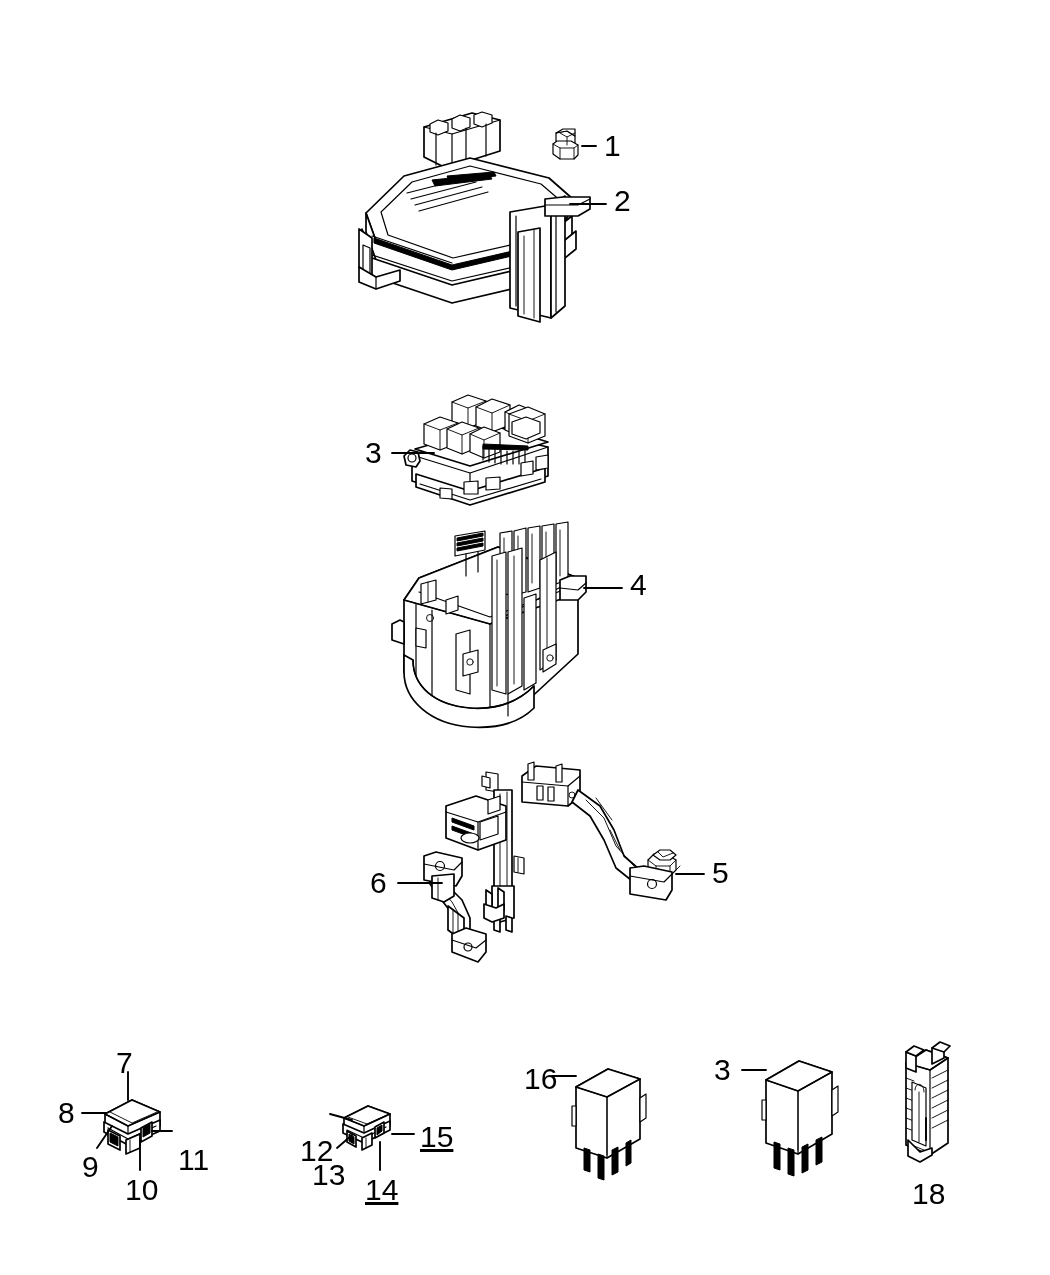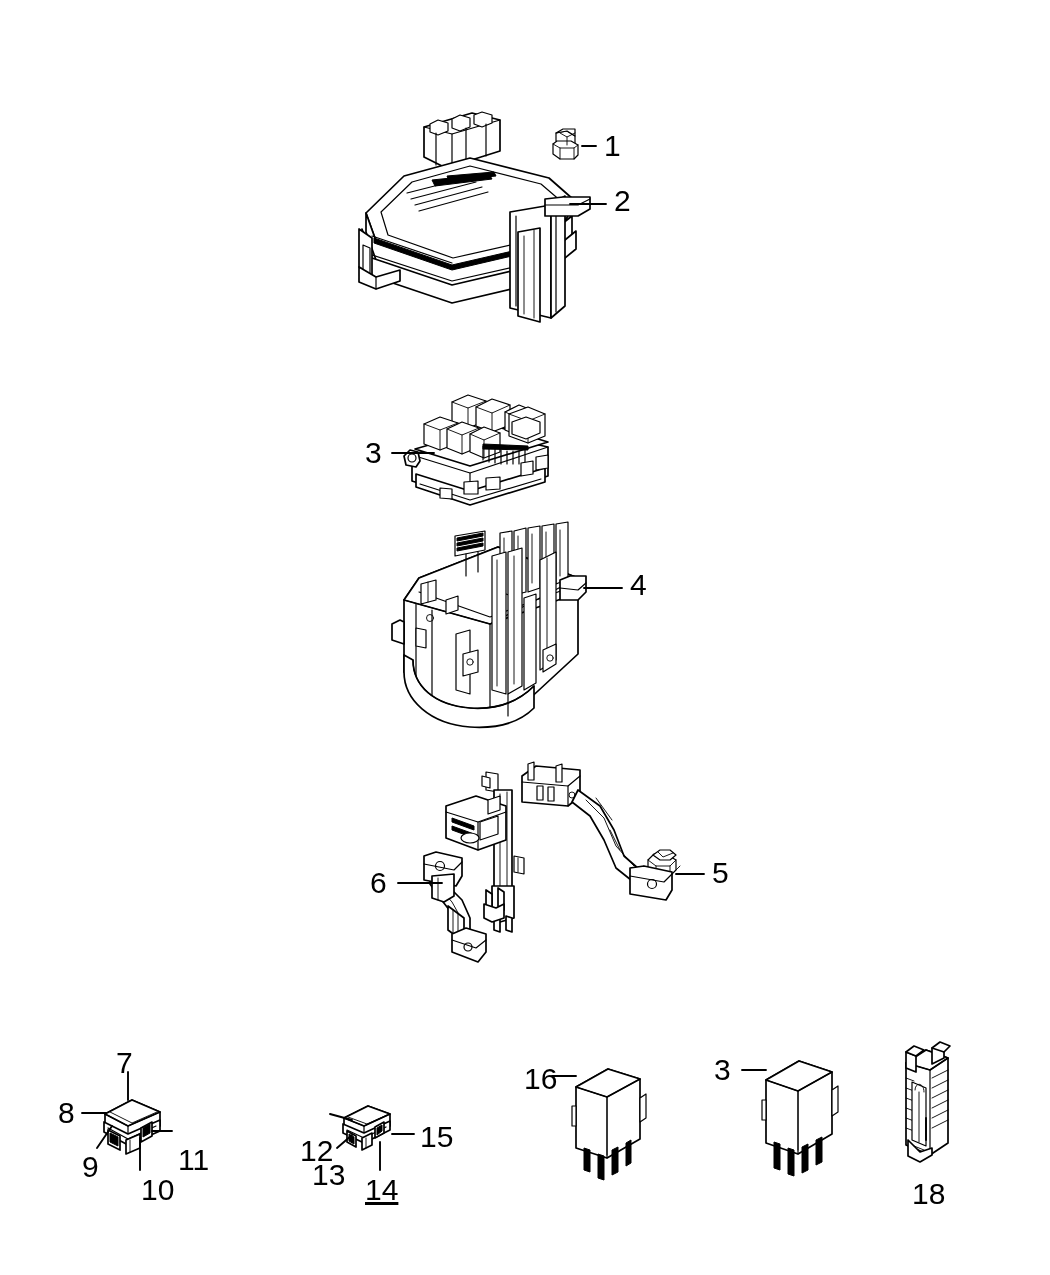--- a/index.html
+++ b/index.html
@@ -466,23 +466,23 @@
 
   <div class="callout" style="left:604px; top:131px;">1</div>
   <div class="callout" style="left:614px; top:186px;">2</div>
   <div class="callout" style="left:365px; top:438px;">3</div>
   <div class="callout" style="left:630px; top:570px;">4</div>
   <div class="callout" style="left:712px; top:858px;">5</div>
   <div class="callout" style="left:370px; top:868px;">6</div>
   <div class="callout" style="left:116px; top:1048px;">7</div>
   <div class="callout" style="left:58px;  top:1098px;">8</div>
   <div class="callout" style="left:82px;  top:1152px;">9</div>
-  <div class="callout" style="left:141px; top:1175px;">10</div>
+  <div class="callout" style="left:125px; top:1175px;">10</div>
   <div class="callout" style="left:178px; top:1118px;margin-top:27px;">11</div>
   <div class="callout" style="left:300px; top:1100px;margin-top:36px;">12</div>
   <div class="callout" style="left:312px; top:1160px;text-align:right;">13</div>
   <div class="callout" style="left:365px; top:1175px;text-decoration:underline;">14</div>
-  <div class="callout" style="left:420px; top:1122px;">15</div>
+  <div class="callout" style="left:420px; top:1122px;text-decoration:underline;">15</div>
   <div class="callout" style="left:524px; top:1064px;">16</div>
   <div class="callout" style="left:714px; top:1055px;">3</div>
   <div class="callout" style="left:912px; top:1145px;margin-top:34px;">18</div>
 
 </div>
 
 </body></html>

